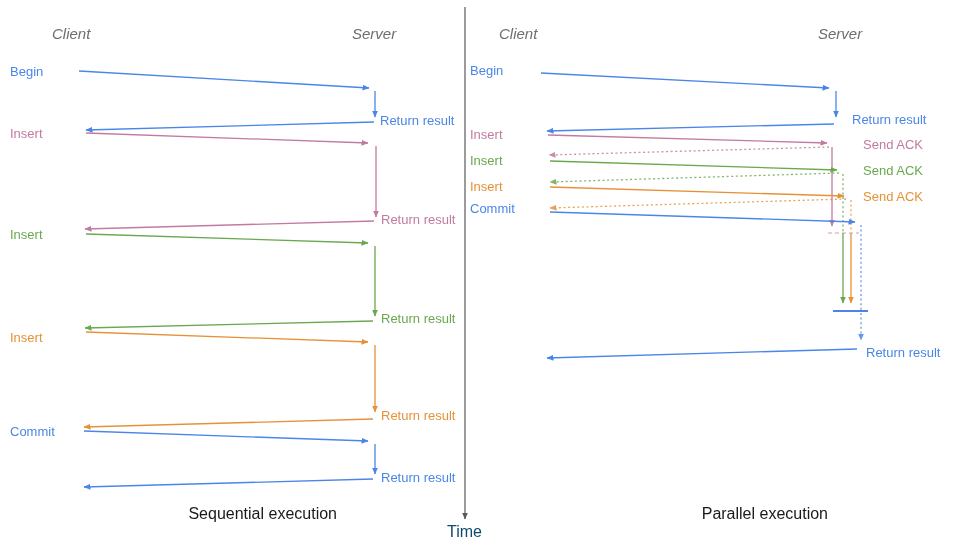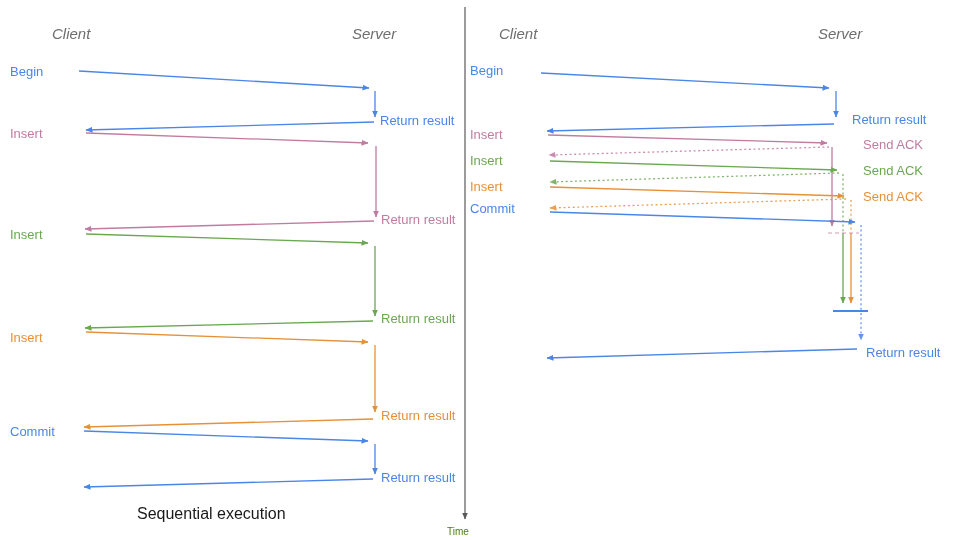--- a/index.html
+++ b/index.html
@@ -4,21 +4,21 @@
 <style>
   html,body{margin:0;padding:0;background:#ffffff;}
   .stage{
     position:relative;width:960px;height:540px;background:#ffffff;overflow:hidden;
     font-family:"Liberation Sans",sans-serif;
   }
   .stage svg{position:absolute;left:0;top:0;}
   .lbl{position:absolute;font-size:13px;line-height:15px;white-space:nowrap;}
   .rlbl{text-align:left;}
   .hdr{position:absolute;font-style:italic;font-size:15px;line-height:16px;white-space:nowrap;}
-  .cap{position:absolute;font-size:16px;line-height:18px;text-align:left;white-space:nowrap;}
+  .cap{position:absolute;font-size:16px;line-height:18px;text-align:right;white-space:nowrap;}
   .ln{fill:none;stroke-width:1.3;}
   .dot{stroke-dasharray:2 2.6;opacity:.85;}
   .queue{stroke-dasharray:4 3;opacity:.5;}
   .bar{fill:none;stroke-width:2.2;}
   .axis{fill:none;stroke-width:1.2;}
 </style>
 </head>
 <body>
 
 <div class="stage">
@@ -108,31 +108,32 @@
   <span class="lbl rlbl" style="left: 10px; top: 424px; width: 67px; color: rgb(74, 134, 232);">Commit</span>
 
   <span class="lbl" style="left: 380px; top: 113px; color: rgb(74, 134, 232);">Return result</span>
   <span class="lbl" style="left: 381px; top: 212px; color: rgb(194, 123, 160);">Return result</span>
   <span class="lbl" style="left: 381px; top: 311px; color: rgb(106, 168, 79);">Return result</span>
   <span class="lbl" style="left: 381px; top: 408px; color: rgb(230, 145, 56);">Return result</span>
   <span class="lbl" style="left: 381px; top: 470px; color: rgb(74, 134, 232);">Return result</span>
 
   <span class="cap" style="left: 137px; top: 505px; width: 200px; color: rgb(26, 26, 26);">Sequential execution</span>
 
-  <span class="lbl" style="left: 447px; top: 524px; font-size: 10px; color: #4d7c0f;">Time</span>
+  <span class="lbl" style="left: 447px; top: 524px; font-size: 16px; color: #0c4a6e;">Time</span>
 
   <span class="hdr" style="left: 499px; top: 26px; color: rgb(110, 110, 110);">Client</span>
   <span class="hdr" style="left: 818px; top: 26px; color: rgb(110, 110, 110);">Server</span>
 
   <span class="lbl rlbl" style="left: 470px; top: 63px; width: 68px; color: rgb(74, 134, 232);">Begin</span>
   <span class="lbl rlbl" style="left: 470px; top: 127px; width: 68px; color: rgb(194, 123, 160);">Insert</span>
   <span class="lbl rlbl" style="left: 470px; top: 153px; width: 68px; color: rgb(106, 168, 79);">Insert</span>
   <span class="lbl rlbl" style="left: 470px; top: 179px; width: 68px; color: rgb(230, 145, 56);">Insert</span>
   <span class="lbl rlbl" style="left: 470px; top: 201px; width: 68px; color: rgb(74, 134, 232);">Commit</span>
 
   <span class="lbl" style="left: 852px; top: 112px; color: rgb(74, 134, 232);">Return result</span>
   <span class="lbl" style="left: 863px; top: 137px; color: rgb(194, 123, 160);">Send ACK</span>
   <span class="lbl" style="left: 863px; top: 163px; color: rgb(106, 168, 79);">Send ACK</span>
   <span class="lbl" style="left: 863px; top: 189px; color: rgb(230, 145, 56);">Send ACK</span>
   <span class="lbl" style="left: 866px; top: 345px; color: rgb(74, 134, 232);">Return result</span>
 
+  <span class="cap" style="left: 628px; top: 505px; width: 200px; color: rgb(26, 26, 26);">Parallel execution</span>
 
 </div>
 
 </body></html>

